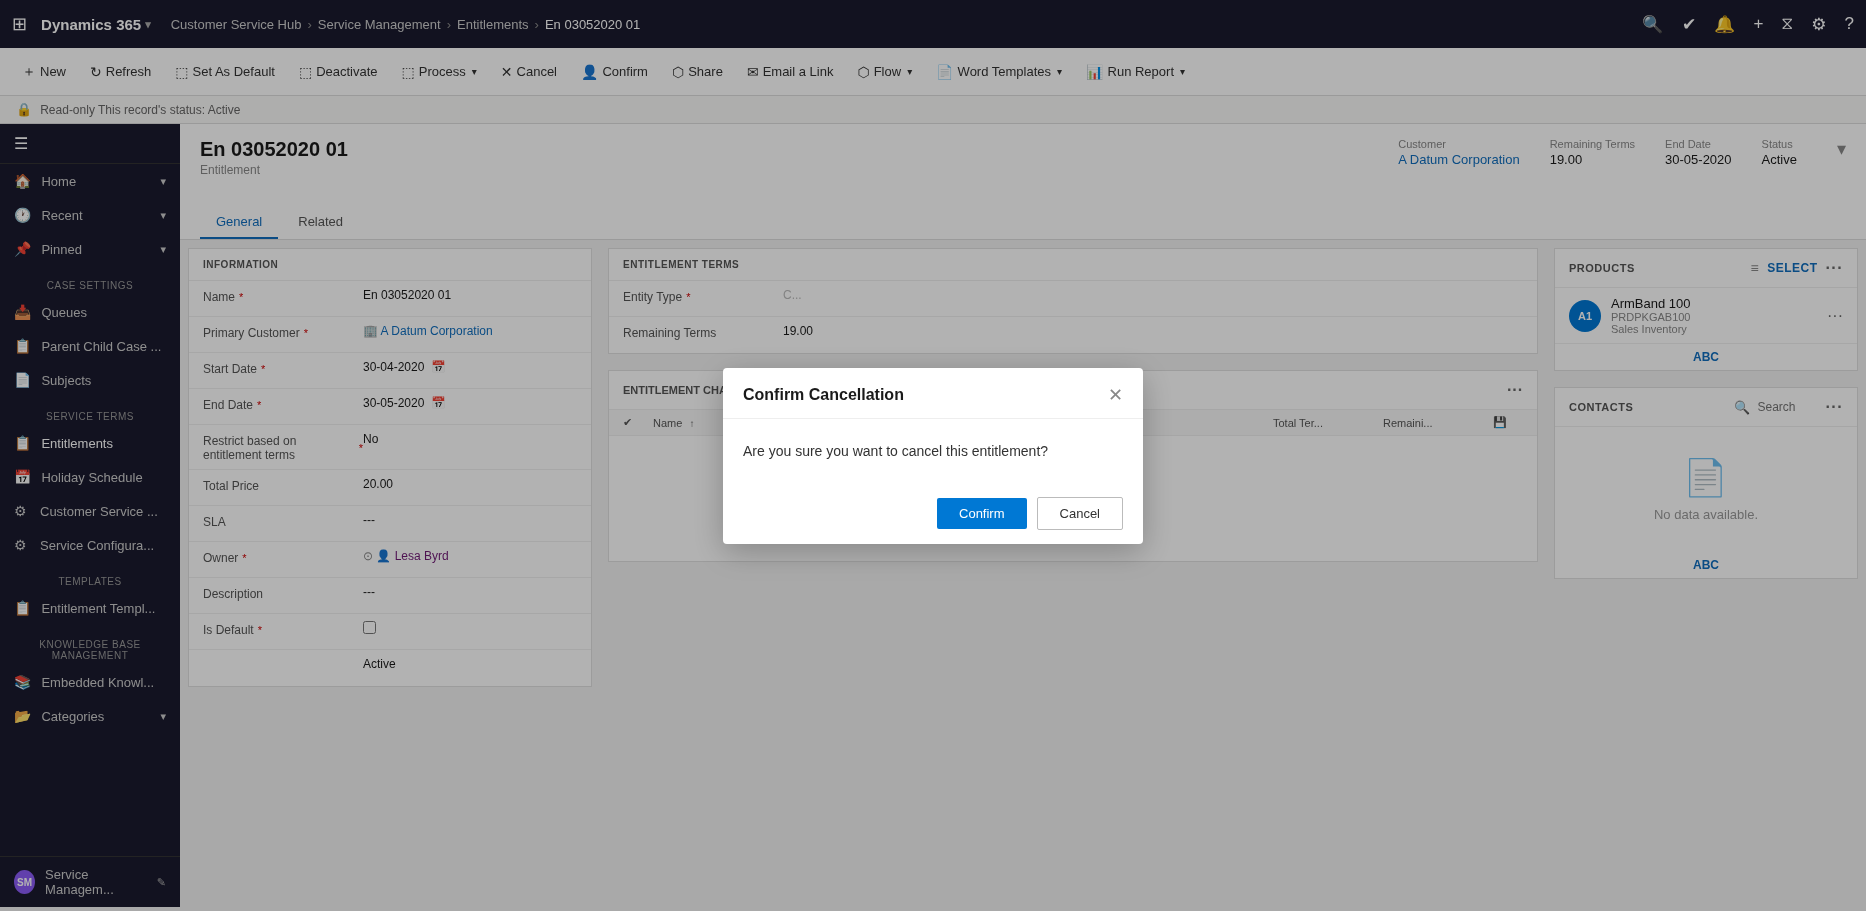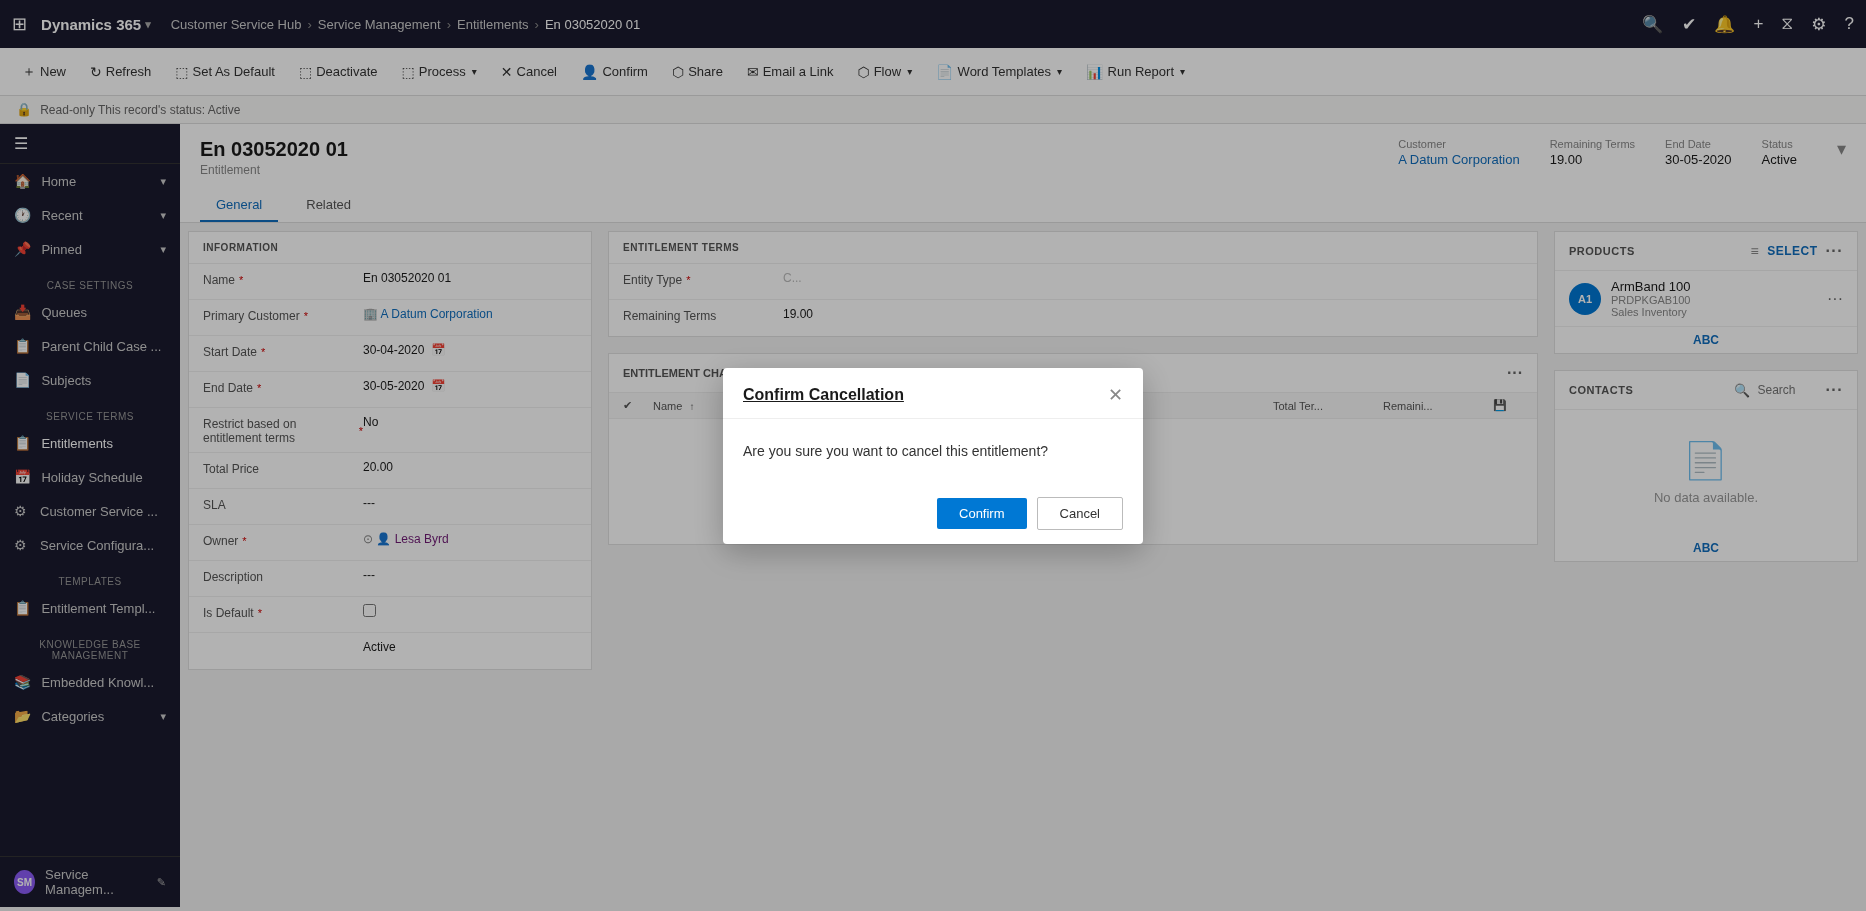--- a/index.html
+++ b/index.html
@@ -195,22 +195,22 @@
       align-items: flex-start;
       gap: 30px;
     }
     .record-meta-item { display: flex; flex-direction: column; }
     .record-meta-label { font-size: 11px; color: #888; }
     .record-meta-value { font-size: 13px; color: #106ebe; font-weight: 500; margin-top: 2px; }
     .record-meta-value.black { color: #1a1a1a; }
     .record-meta-value.status { color: #1a1a1a; }
     .record-tabs {
       display: flex;
-      gap: 12px;
-      margin-top: 12px;
+      gap: 4px;
+      margin-top: 29px;
     }
     .record-tab {
       padding: 8px 16px;
       font-size: 13px;
       color: #555;
       cursor: pointer;
       border-bottom: 2px solid transparent;
     }
     .record-tab.active {
       color: #106ebe;
@@ -417,21 +417,20 @@
       display: flex;
       align-items: center;
       justify-content: space-between;
       padding: 18px 20px 14px;
       border-bottom: 1px solid #eee;
     }
     .modal-title {
       font-size: 16px;
       font-weight: 600;
       color: #1a1a1a;
-      text-decoration: underline;
     }
     .modal-close {
       font-size: 18px;
       color: #888;
       cursor: pointer;
       background: none;
       border: none;
       line-height: 1;
     }
     .modal-body {

